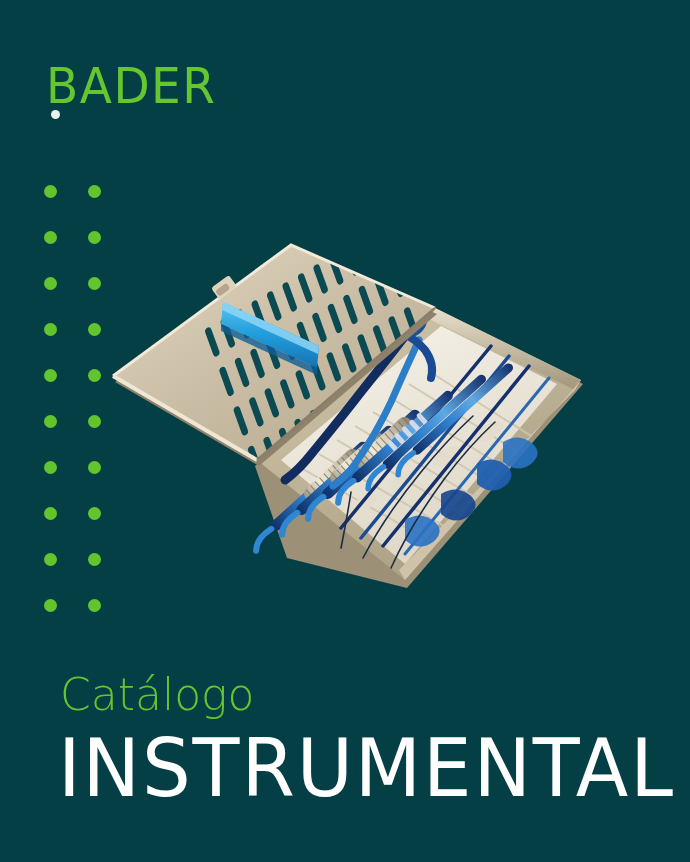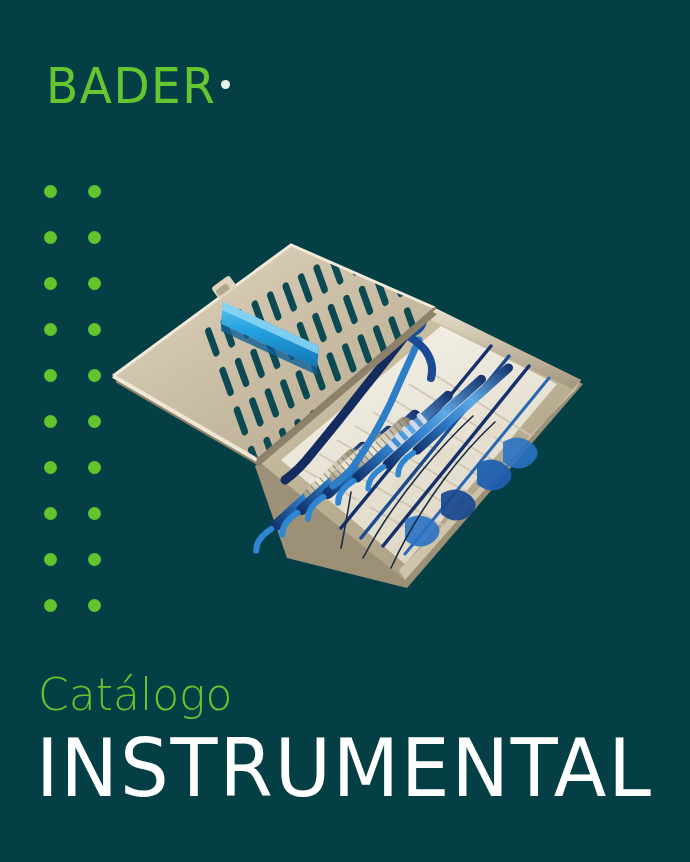--- a/index.html
+++ b/index.html
@@ -12,22 +12,23 @@
   }
   #cover{
     position:absolute;inset:0;
     background:#053f46;
     overflow:hidden;
   }
 
   
   .brand{
     position:absolute;left:46px;top:63px;
-    display:flex;align-items:center;
+    display:flex;align-items:flex-start;
     letter-spacing:2px;
+    flex-direction:column;
   }
   .brand-word{
     font-size:47px;line-height:1;
     font-weight:400;
     color:#65c62f;
     font-family:"DejaVu Sans", sans-serif;
     letter-spacing:1.5px;
     transform:scaleY(1.06);
     transform-origin:bottom left;
   }
@@ -53,21 +54,21 @@
   
   .photo{
     position:absolute;
     left:105px;top:228px;
     width:500px;height:400px;
   }
   .photo svg{display:block;width:100%;height:100%;}
 
   
   .footer{
-    position:absolute;left:36px;bottom:55px;right:20px;
+    position:absolute;left:58px;bottom:55px;right:20px;
   }
   .kicker{
     color:#64c52e;
     font-size:44px;
     line-height:1;
     font-weight:300;
     font-family:"DejaVu Sans", sans-serif;
     letter-spacing:0px;
     margin:0 0 14px 2px;
   }

